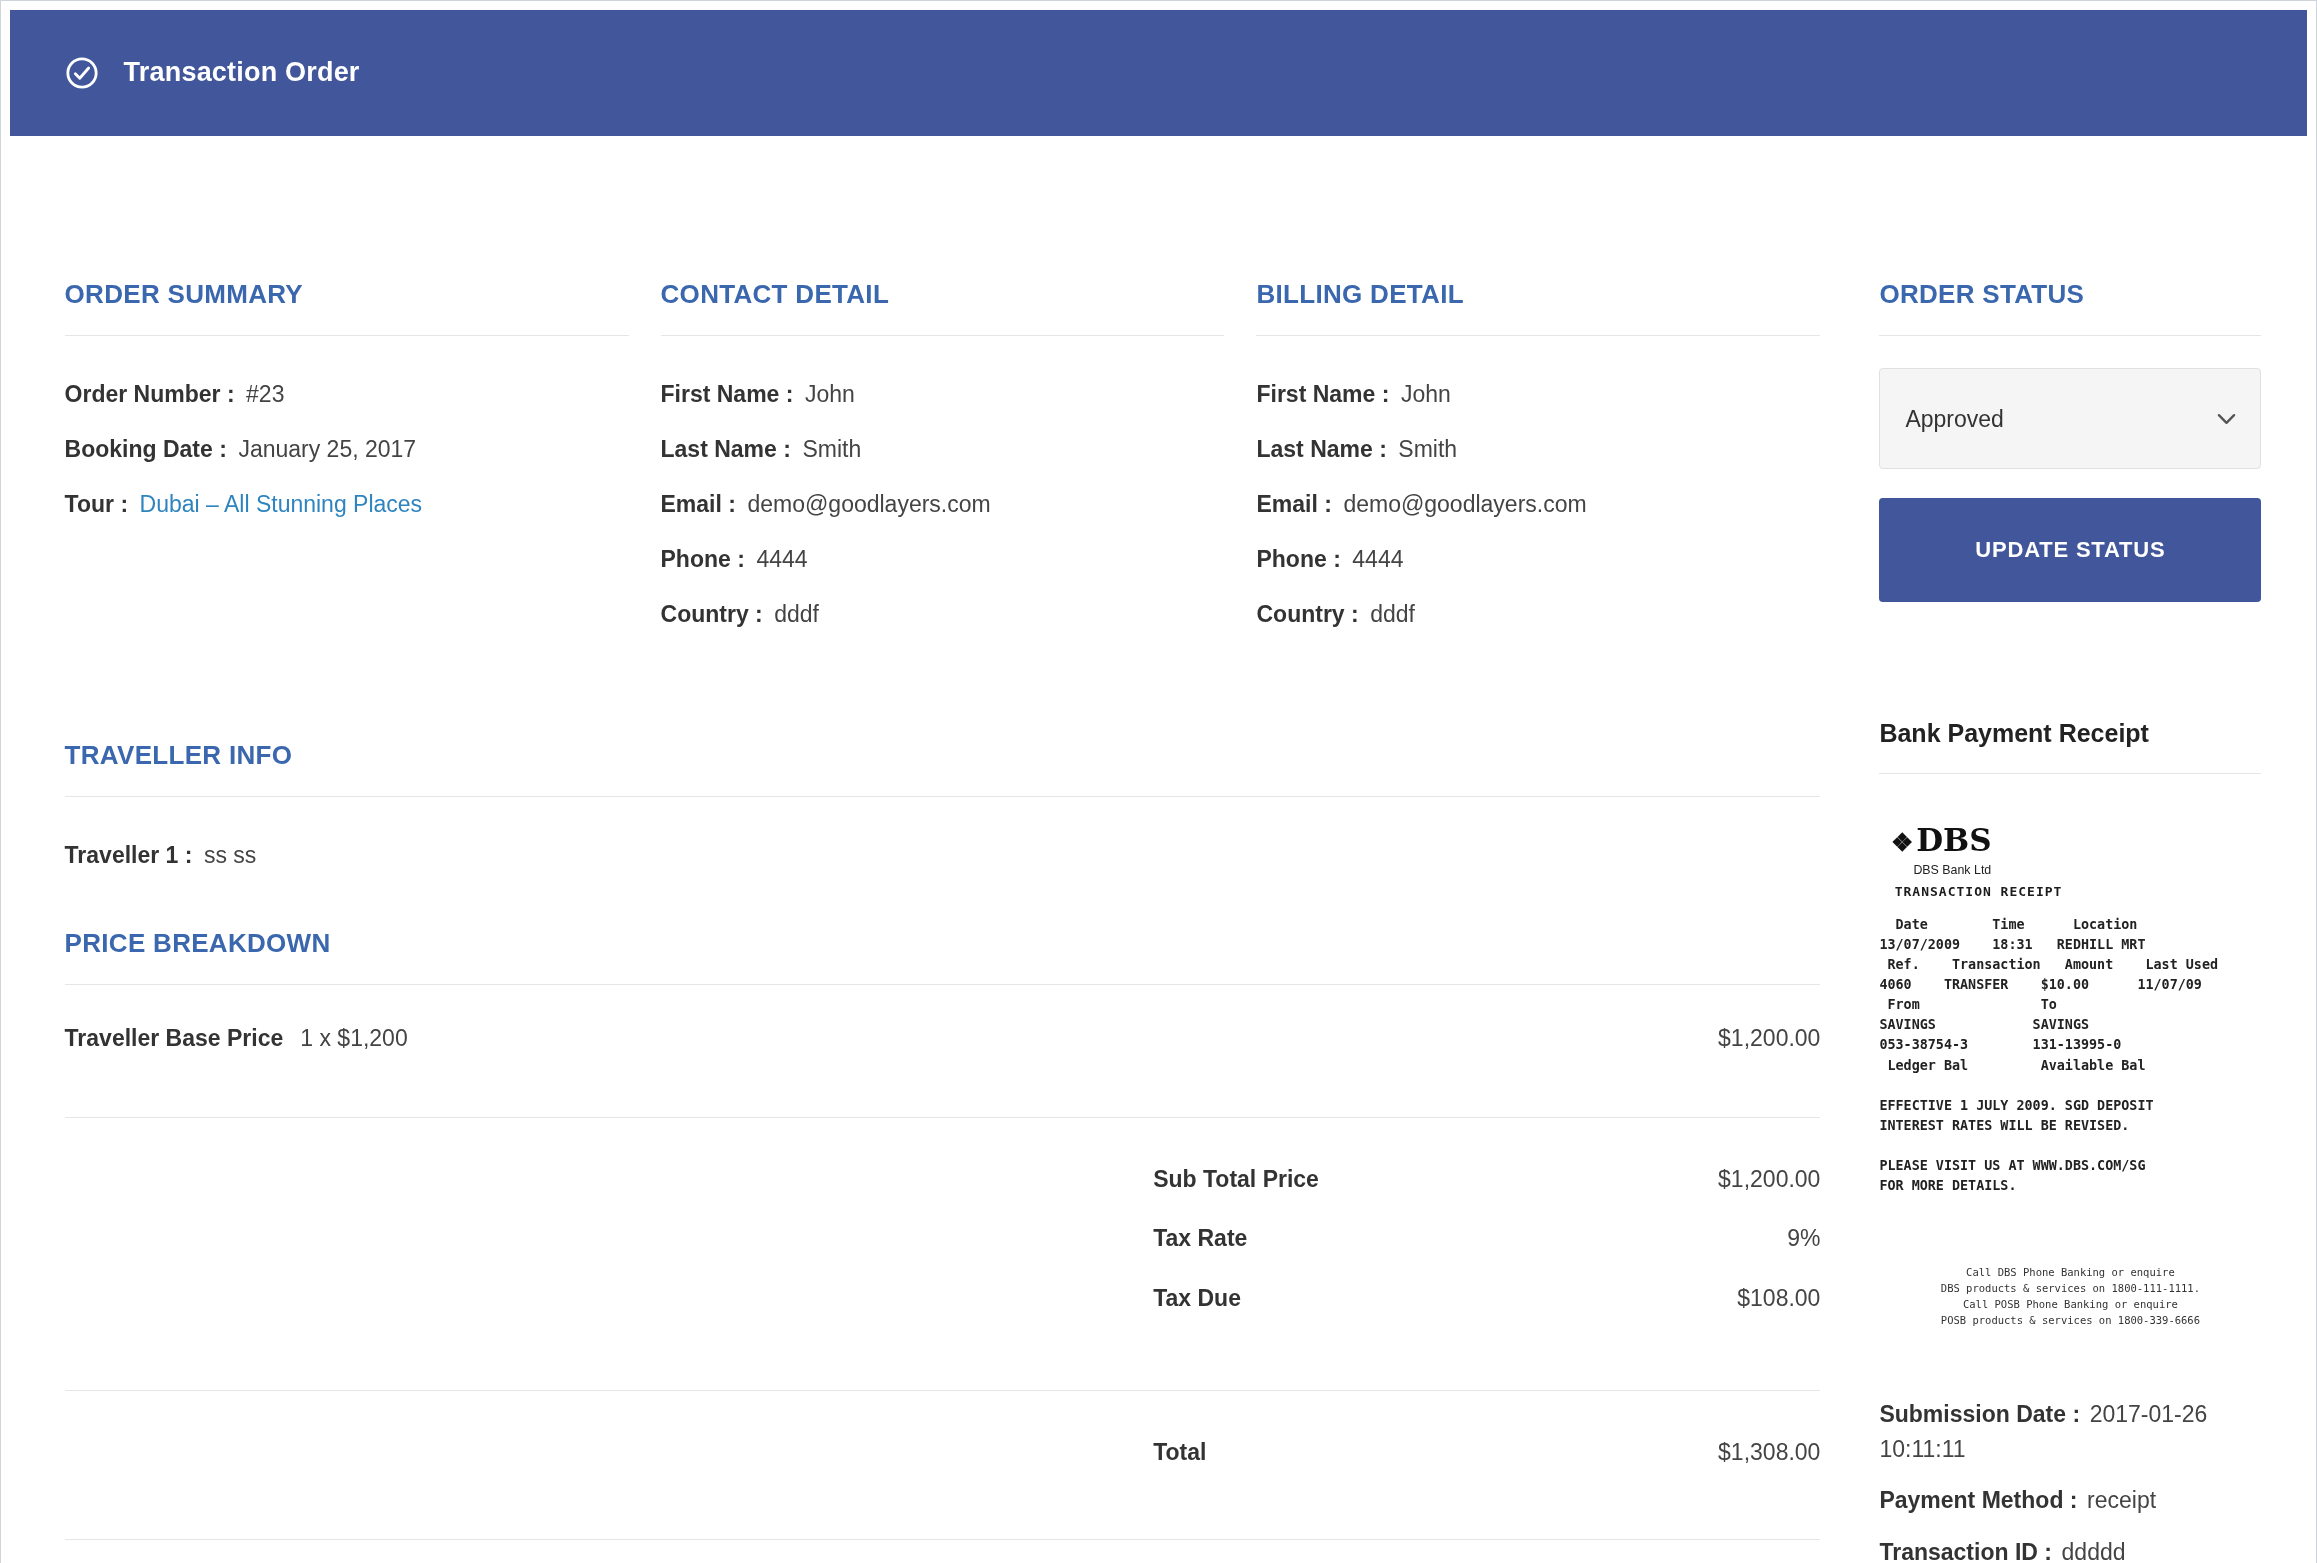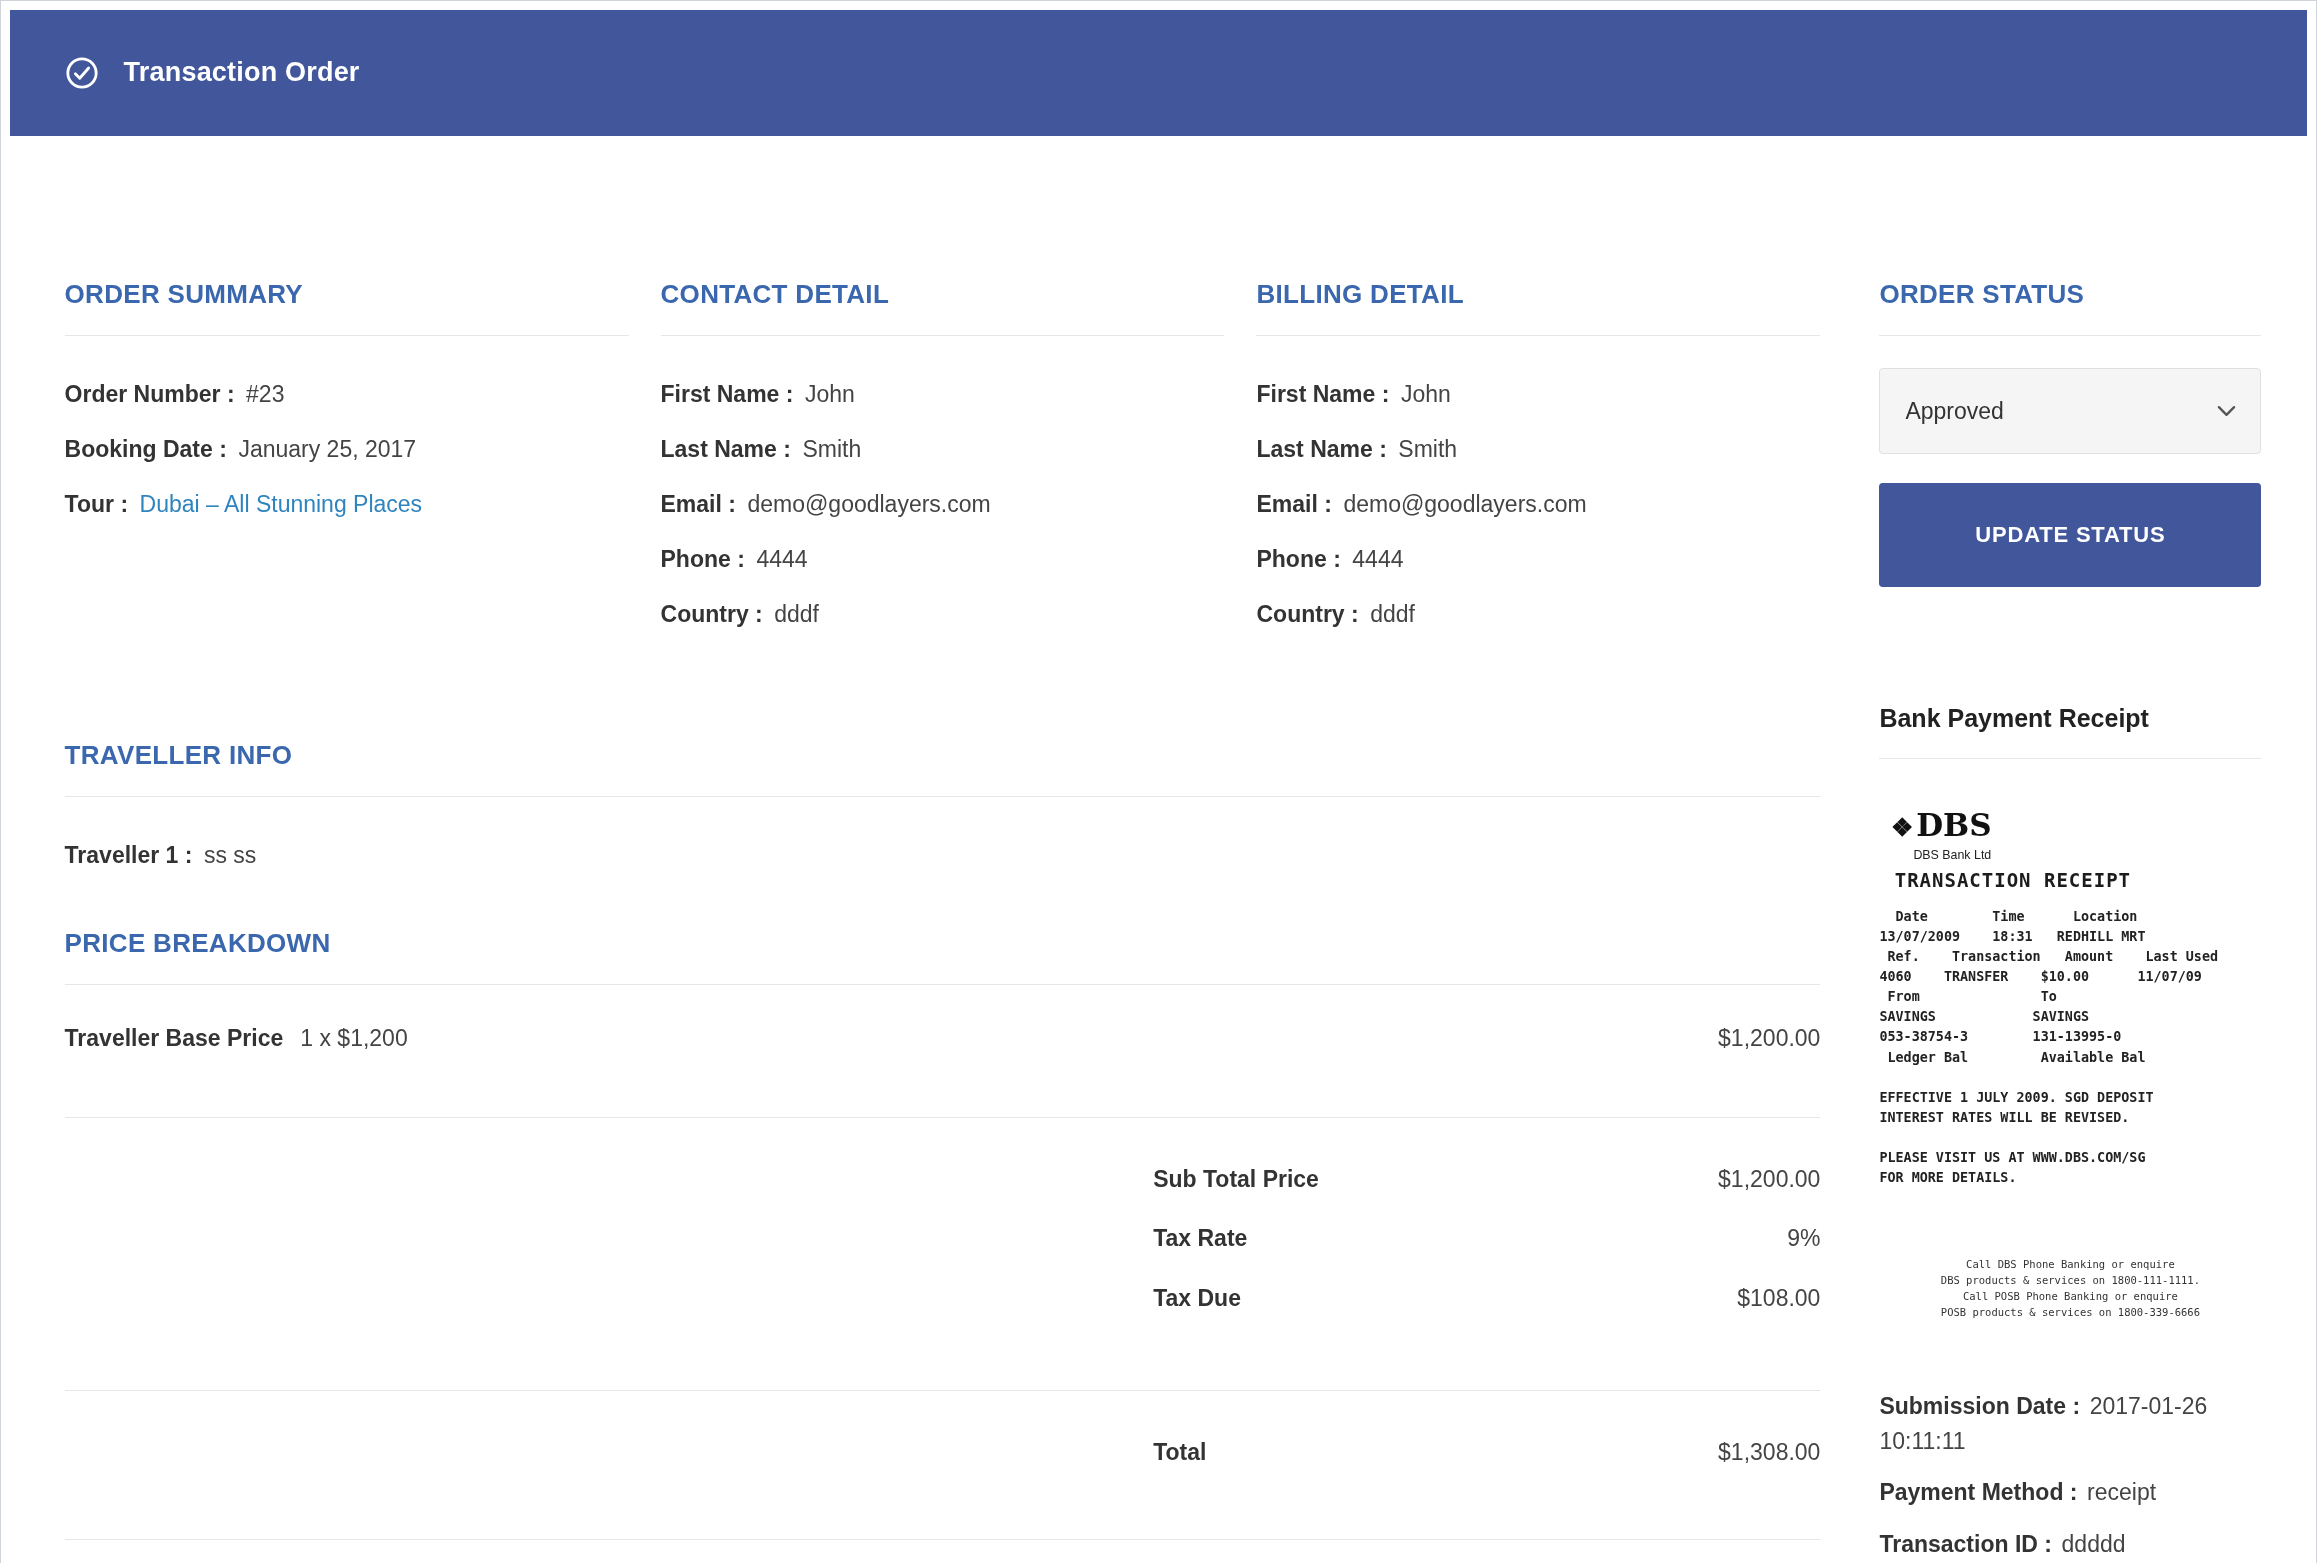--- a/index.html
+++ b/index.html
@@ -59,21 +59,21 @@
   .sum-label { margin-left: 62%; font-weight: 700; color: #333; }
   .sum-value { flex: 1; text-align: right; color: #444; }
 
   .pb-total { display: flex; font-size: 23px; padding: 48px 0; }
   .total-label { margin-left: 62%; font-weight: 700; color: #333; }
   .total-value { flex: 1; text-align: right; color: #444; }
 
   
   .select-wrap { position: relative; margin-top: 32.5px; }
   select.status-select {
-    width: 100%; height: 86px;
+    width: 100%; height: 101px;
     appearance: none; -webkit-appearance: none; -moz-appearance: none;
     background: #f5f5f5;
     border: 1.9px solid #e0e0e0; border-radius: 3.8px;
     font-size: 23px; color: #333;
     padding: 0 57px 0 25px;
     font-family: inherit;
   }
   .chevron { position: absolute; right: 25px; top: 50%; transform: translateY(-50%); pointer-events: none; display: flex; }
   .update-btn {
     width: 100%; height: 104px; margin-top: 29px;
@@ -88,21 +88,21 @@
   .receipt-logo {
     display: flex; align-items: baseline;
     font-family: "DejaVu Serif", "Liberation Serif", serif;
     font-weight: 700; font-size: 31px; color: #111;
     margin-left: 11.5px;
   }
   .logo-mark { font-size: 25px; margin-right: 2.9px; }
   .receipt-bank { font-size: 12.4px; color: #222; margin: 4.8px 0 1.9px 34px; }
   .receipt-title {
     font-family: "DejaVu Sans Mono", monospace;
-    font-size: 19px; font-weight: 700; letter-spacing: 1px;
+    font-size: 13px; font-weight: 700; letter-spacing: 1px;
     margin: 7.6px 0 15.3px 15.3px;
   }
   .receipt-body {
     font-family: "DejaVu Sans Mono", monospace;
     font-size: 13.4px; font-weight: 700; line-height: 1.5;
     margin: 0; white-space: pre; color: #222;
   }
   .receipt-footer {
     font-family: "DejaVu Sans Mono", monospace;
     font-size: 10.5px; line-height: 1.5; text-align: center;

